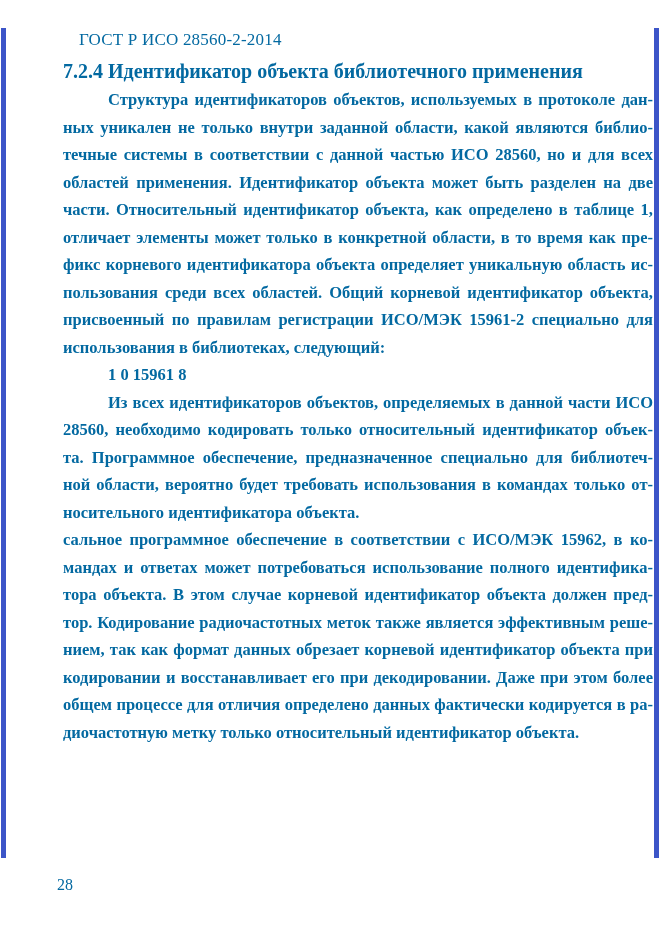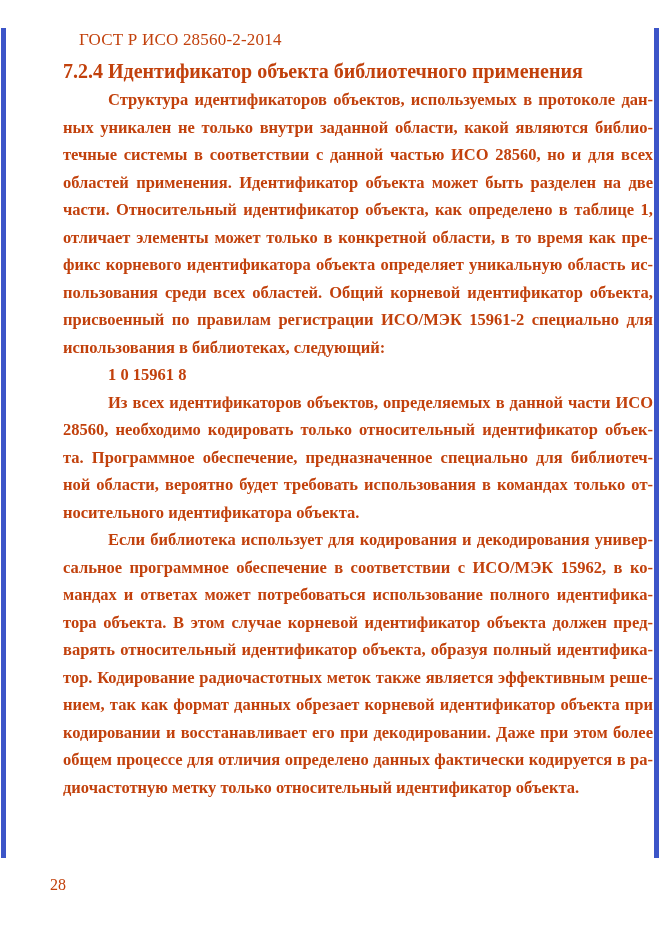--- a/index.html
+++ b/index.html
@@ -3,21 +3,21 @@
 <meta charset="utf-8">
 <style>
   html, body { margin: 0; padding: 0; background: #ffffff; }
   .page {
     position: relative;
     width: 661px;
     height: 936px;
     background: #ffffff;
     overflow: hidden;
     font-family: "Liberation Serif", "DejaVu Serif", serif;
-    color: #c2410c;
+    color: #0369a1;
   }
   .edge-bar {
     position: absolute;
     top: 28px;
     width: 5px;
     height: 830px;
   }
   .edge-bar.left  { left: 1px; }
   .edge-bar.right { right: 2px; }
   .doc-header {
@@ -55,21 +55,21 @@
   .line.para-first { text-indent: 45px; }
   .line.para-last  { text-align-last: left; }
   .bold-line {
     font-weight: bold;
     padding-left: 45px;
     line-height: 27.5px;
     font-family: Liberation Serif, serif;
   }
   .page-number {
     position: absolute;
-    left: 50px;
+    left: 57px;
     top: 876px;
     font-size: 16px;
   }
 </style>
 </head>
 <body>
 
 <div class="page">
   <div class="edge-bar left" style="background: rgb(60, 85, 200);"></div>
   <div class="edge-bar right" style="background: rgb(60, 85, 200);"></div>
@@ -93,25 +93,23 @@
       </div>
       <div class="bold-line">1 0 15961 8</div>
       <div class="para">
         <div class="line para-first">Из всех идентификаторов объектов, определяемых в данной части ИСО</div>
         <div class="line">28560, необходимо кодировать только относительный идентификатор объек-</div>
         <div class="line">та. Программное обеспечение, предназначенное специально для библиотеч-</div>
         <div class="line">ной области, вероятно будет требовать использования в командах только от-</div>
         <div class="line para-last">носительного идентификатора объекта.</div>
       </div>
       <div class="para">
-        <div class="line para-first">Если библиотека использует для кодирования и декодирования универ-</div>
         <div class="line">сальное программное обеспечение в соответствии с ИСО/МЭК 15962, в ко-</div>
         <div class="line">мандах и ответах может потребоваться использование полного идентифика-</div>
         <div class="line">тора объекта. В этом случае корневой идентификатор объекта должен пред-</div>
-        <div class="line">варять относительный идентификатор объекта, образуя полный идентифика-</div>
         <div class="line">тор. Кодирование радиочастотных меток также является эффективным реше-</div>
         <div class="line">нием, так как формат данных обрезает корневой идентификатор объекта при</div>
         <div class="line">кодировании и восстанавливает его при декодировании. Даже при этом более</div>
         <div class="line">общем процессе для отличия определено данных фактически кодируется в ра-</div>
         <div class="line para-last">диочастотную метку только относительный идентификатор объекта.</div>
       </div>
     </div>
 
   <div class="page-number">28</div>
 </div>

